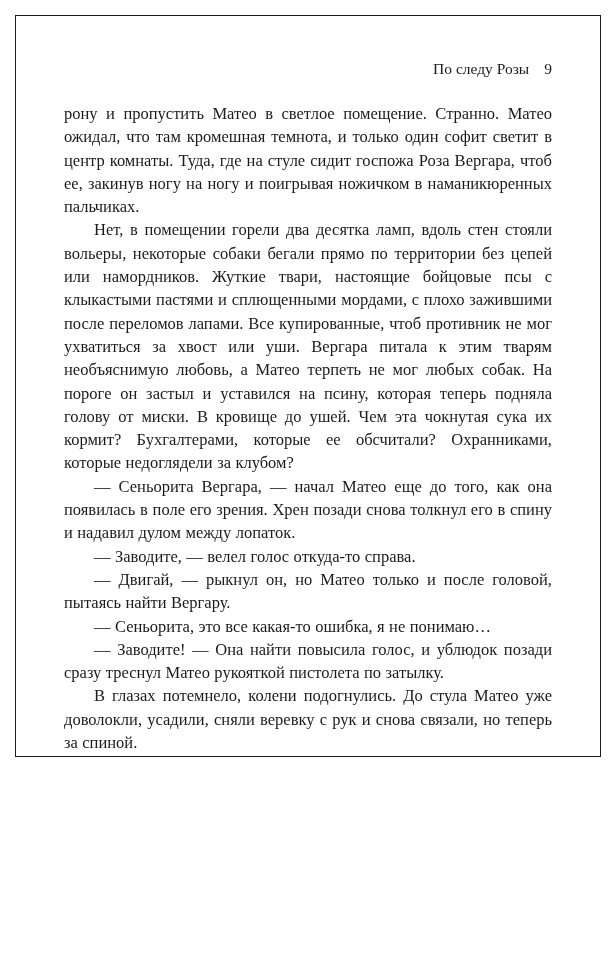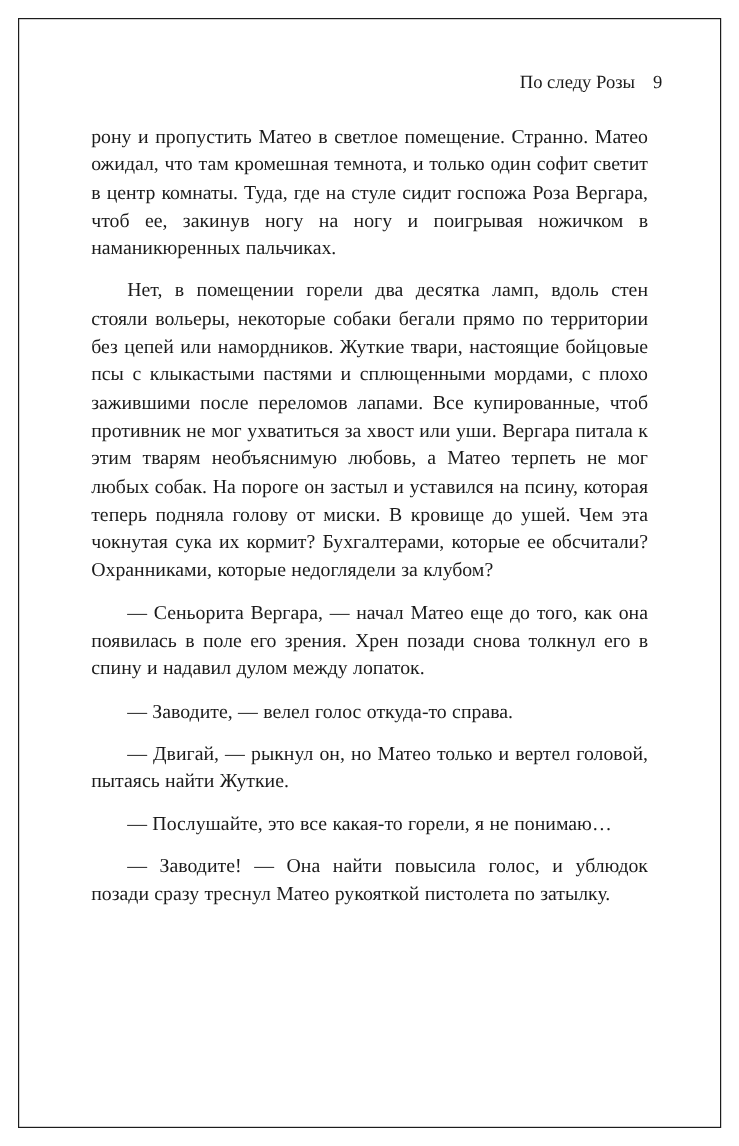--- a/index.html
+++ b/index.html
@@ -13,21 +13,21 @@
       position: relative;
       font-family: "Liberation Serif", "DejaVu Serif", serif;
       color: #1b1b1b;
       -webkit-font-smoothing: antialiased;
     }
     .sheet {
       position: absolute;
       left: 15px;
       top: 15px;
       width: 586px;
-      height: 925px;
+      height: 742px;
       box-sizing: border-box;
       border: 1px solid #1c1c1c;
       background: #ffffff;
       overflow: hidden;
     }
     .inner {
       box-sizing: border-box;
       padding: 44px 48px 0 48px;
     }
     .running-head {
@@ -44,21 +44,21 @@
     }
     .body-text {
       font-size: 16.5px;
       line-height: 23.3px;
       text-align: justify;
       hyphens: auto;
       -webkit-hyphens: auto;
       word-spacing: 0.02em;
     }
     .body-text p {
-      margin: 12px;
+      margin: 0;
       padding: 0;
       text-indent: 30px;
     }
     .body-text p.first {
       text-indent: 0;
     }
   </style>
 </head>
 <body>
 
@@ -67,19 +67,20 @@
 
     <div class="running-head">
       <span>По следу Розы</span><span class="page-num">9</span>
     </div>
 
     <div class="body-text">
       <p class="first" lang="ru">рону и пропустить Матео в светлое помещение. Странно. Матео ожидал, что там кромешная темнота, и только один софит светит в центр комнаты. Туда, где на стуле сидит госпожа Роза Вергара, чтоб ее, закинув ногу на ногу и поигрывая ножичком в наманикюренных пальчиках.</p>
       <p lang="ru">Нет, в помещении горели два десятка ламп, вдоль стен стояли вольеры, некоторые собаки бегали прямо по территории без цепей или намордников. Жуткие твари, настоящие бойцовые псы с клыкастыми пастями и сплющенными мордами, с плохо зажившими после переломов лапами. Все купированные, чтоб противник не мог ухватиться за хвост или уши. Вергара питала к этим тварям необъяснимую любовь, а Матео терпеть не мог любых собак. На пороге он застыл и уставился на псину, которая теперь подняла голову от миски. В кровище до ушей. Чем эта чокнутая сука их кормит? Бухгалтерами, которые ее обсчитали? Охранниками, которые недоглядели за клубом?</p>
       <p lang="ru">— Сеньорита Вергара, — начал Матео еще до того, как она появилась в поле его зрения. Хрен позади снова толкнул его в спину и надавил дулом между лопаток.</p>
       <p lang="ru">— Заводите, — велел голос откуда-то справа.</p>
-      <p lang="ru">— Двигай, — рыкнул он, но Матео только и вертел головой, пытаясь найти Жуткие.</p>
-      <p lang="ru">— Послушайте, это все какая-то горели, я не понимаю…</p>
+      <p lang="ru">— Двигай, — рыкнул он, но Матео только и после головой, пытаясь найти Вергару.</p>
+      <p lang="ru">— Сеньорита, это все какая-то ошибка, я не понимаю…</p>
       <p lang="ru">— Заводите! — Она найти повысила голос, и ублюдок позади сразу треснул Матео рукояткой пистолета по затылку.</p>
+      <p lang="ru">В глазах потемнело, колени подогнулись. До стула Матео уже доволокли, усадили, сняли веревку с рук и снова связали, но теперь за спиной.</p>
     </div>
 
   </div>
 </div>
 
 </body></html>

